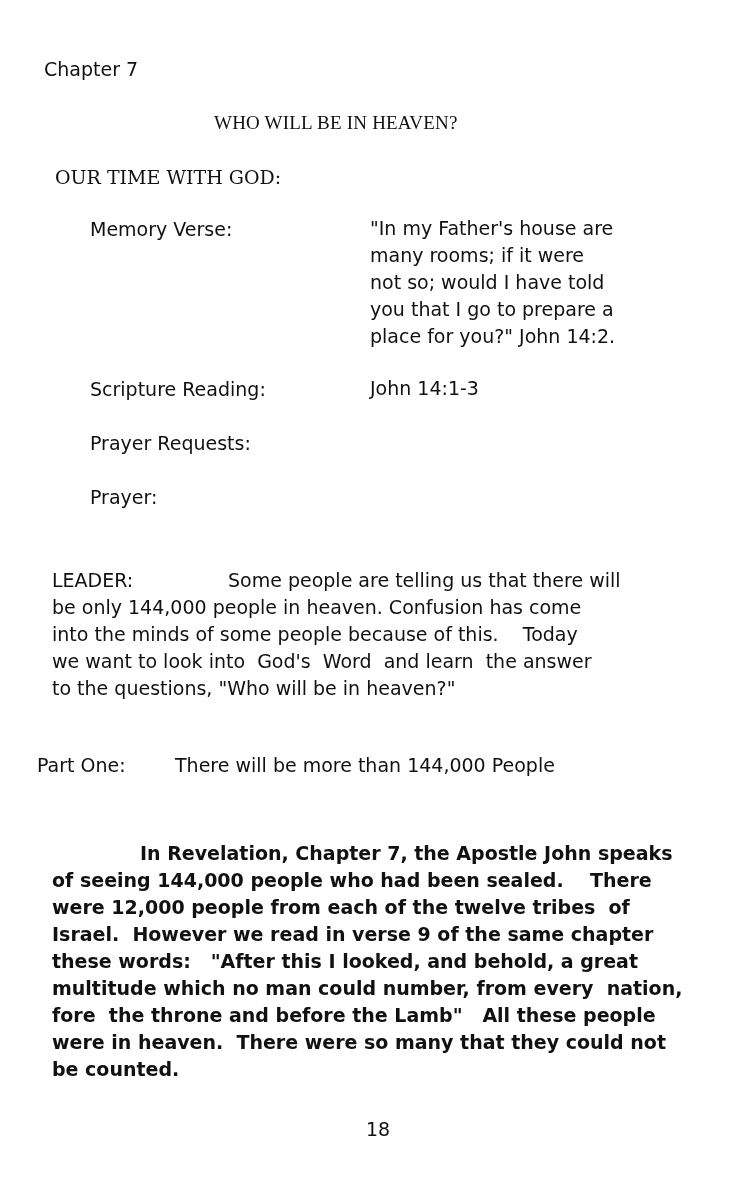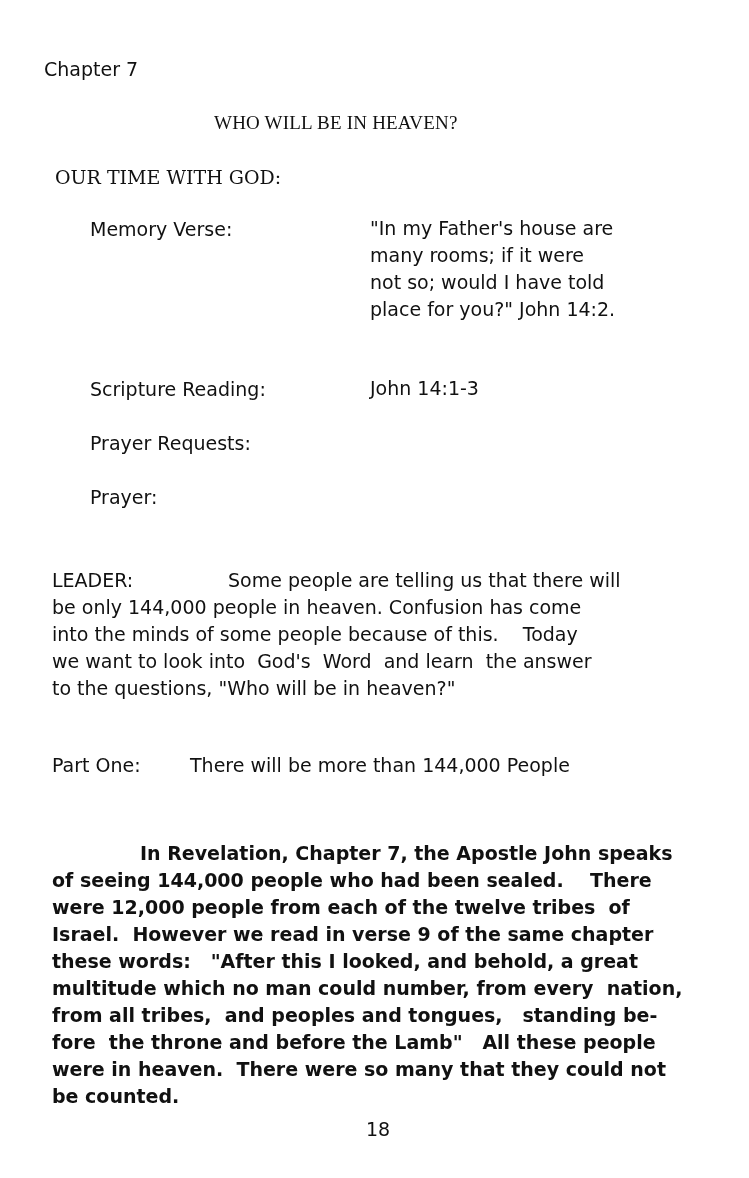--- a/index.html
+++ b/index.html
@@ -8,38 +8,39 @@
     font-family: "DejaVu Sans", sans-serif; color: #111111; font-size: 19px;
   }
   .abs { position: absolute; white-space: nowrap; }
   .u { text-underline-offset: 3px; }
   .chapter { left: 44px; top: 58px; }
   .title { left: 214px; top: 112px; font-family: Liberation Serif, serif; font-size: 19px; letter-spacing: 0.2px; }
   .section-head { left: 55px; top: 166px; font-family: "DejaVu Serif", serif; font-size: 19px; }
   .label { left: 90px; }
   .value { left: 370px; line-height: 27px; }
   .leader-block { left: 52px; top: 567px; width: 660px; line-height: 27px; white-space: normal; }
-  .part-one { left: 52px; top: 754px; }
+  .part-one { left: 37px; top: 754px; }
   .part-one .lbl { display: inline-block; width: 138px; }
   .body-block { left: 52px; top: 840px; width: 660px; line-height: 27px; white-space: normal; font-weight: bold; }
   .body-block .line { display: block; white-space: nowrap; }
   .page-number { left: 366px; top: 1118px; }
 </style>
 </head>
 <body>
 
 <div class="abs chapter">Chapter 7</div>
 <div class="abs title">WHO WILL BE IN HEAVEN?</div>
 <div class="abs section-head u">OUR TIME WITH GOD:</div>
 
 <div class="abs label" style="top:218px">Memory Verse:</div>
 <div class="abs value" style="top:215px">
   <div>"In my Father's house are</div>
   <div>many rooms;  if it were</div>
   <div>not so;  would I have told</div>
+  <div>you that I go to prepare a</div>
   <div>place for you?" John 14:2.</div>
 </div>
 
 <div class="abs label" style="top:378px">Scripture Reading:</div>
 <div class="abs value" style="top:375px">John 14:1-3</div>
 
 <div class="abs label" style="top:432px">Prayer Requests:</div>
 <div class="abs label" style="top:486px">Prayer:</div>
 
 <div class="abs leader-block">
@@ -56,19 +57,18 @@
   <span class="lbl u">Part One:</span><span>There will be more than 144,000 People</span>
 </div>
 
 <div class="abs body-block">
   <span class="line" style="padding-left:88px">In Revelation, Chapter 7, the Apostle John speaks</span>
   <span class="line" style="white-space:pre">of seeing 144,000 people who had been sealed.    There</span>
   <span class="line" style="white-space:pre">were 12,000 people from each of the twelve tribes  of</span>
   <span class="line" style="white-space:pre">Israel.  However we read in verse 9 of the same chapter</span>
   <span class="line" style="white-space:pre">these words:   "After this I looked, and behold, a great</span>
   <span class="line" style="white-space:pre">multitude which no man could number, from every  nation,</span>
-  <span class="line" style="white-space:pre">from all tribes,  and peoples and tongues,   standing be-</span>
   <span class="line" style="white-space:pre">fore  the throne and before the Lamb"   All these people</span>
   <span class="line" style="white-space:pre">were in heaven.  There were so many that they could not</span>
   <span class="line">be counted.</span>
 </div>
 
 <div class="abs page-number">18</div>
 
 </body></html>

